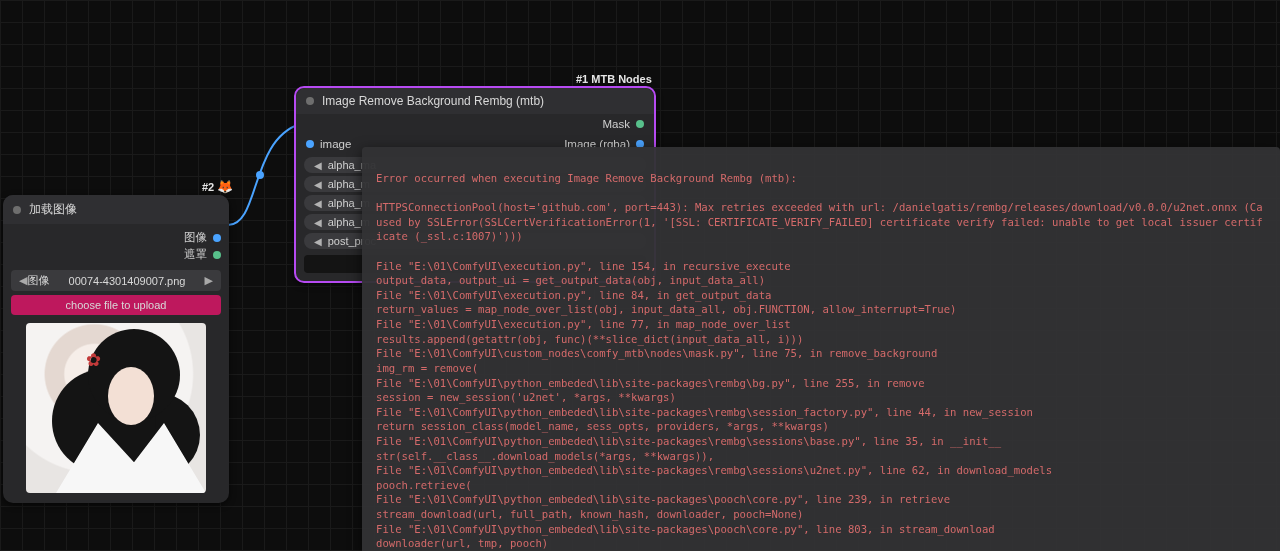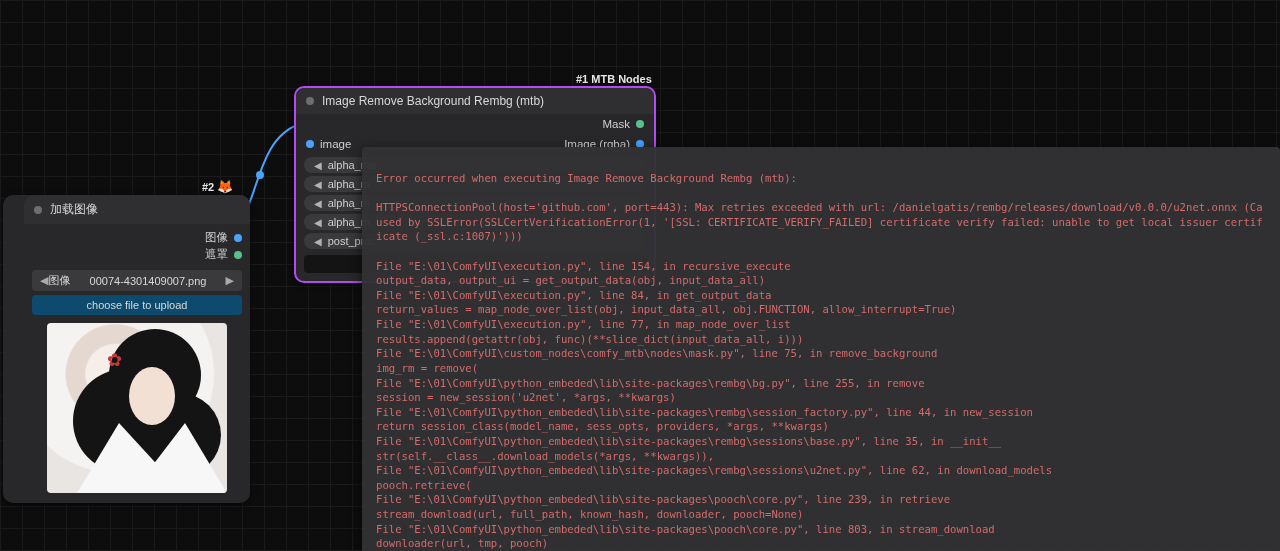--- a/index.html
+++ b/index.html
@@ -27,31 +27,31 @@
   .port-row{display:flex;justify-content:space-between;align-items:center;padding:4px 10px;font-size:11.5px;color:#cfcfcf;}
   .port-row .port-in , .port-row .port-out{display:flex;align-items:center;gap:6px;}
   .port-dot{width:8px;height:8px;border-radius:50%;background:#4aa3ff;}
   .widget{
     margin:3px 8px;padding:2px 10px;border-radius:12px;background:#3a3a3d;
     display:flex;align-items:center;gap:6px;font-size:11px;color:#d0d0d0;
   }
   .widget .chev{font-size:10px;opacity:.8;}
   .widget-preview{margin:6px 8px 8px;height:18px;border-radius:4px;background:#141414;}
   
-  #load-node{left:3px;top:195px;width:226px;background:#28282a;padding-left:21px;}
+  #load-node{left:3px;top:195px;width:226px;background:#28282a;}
   #load-node .titlebar{background:#2f2f32;}
   #load-node .outports{padding:4px 8px 2px;text-align:right;font-size:11.5px;color:#cfcfcf;}
   #load-node .outports .row{display:flex;justify-content:flex-end;align-items:center;gap:6px;margin:2px 0;}
   .file-select{
     margin:4px 8px;padding:3px 8px;border-radius:4px;background:#3a3a3d;
     display:flex;align-items:center;justify-content:space-between;font-size:11px;color:#d8d8d8;
   }
   .file-select .arrow{opacity:.7;}
   .upload-btn{
-    margin:4px 8px;padding:4px 0;border-radius:4px;background:#0c4a6e;
+    margin:4px 8px;padding:4px 0;border-radius:4px;background:#be185d;
     text-align:center;font-size:11px;color:#d8d8d8;cursor:pointer;
   }
   .thumb{
     margin:8px auto 10px;width:180px;height:170px;border-radius:4px;
     background:radial-gradient(circle at 38% 30%,#f6eee9 0 18%,#e4d8d1 19% 30%,#f5f3f2 31% 60%,#e8e5e3 61% 100%);
     position:relative;overflow:hidden;
   }
   .thumb::before{ 
     content:"";position:absolute;left:62px;top:6px;width:92px;height:92px;border-radius:50%;
     background:#141414;box-shadow:-30px 46px 0 6px #141414,24px 60px 0 -4px #141414;

